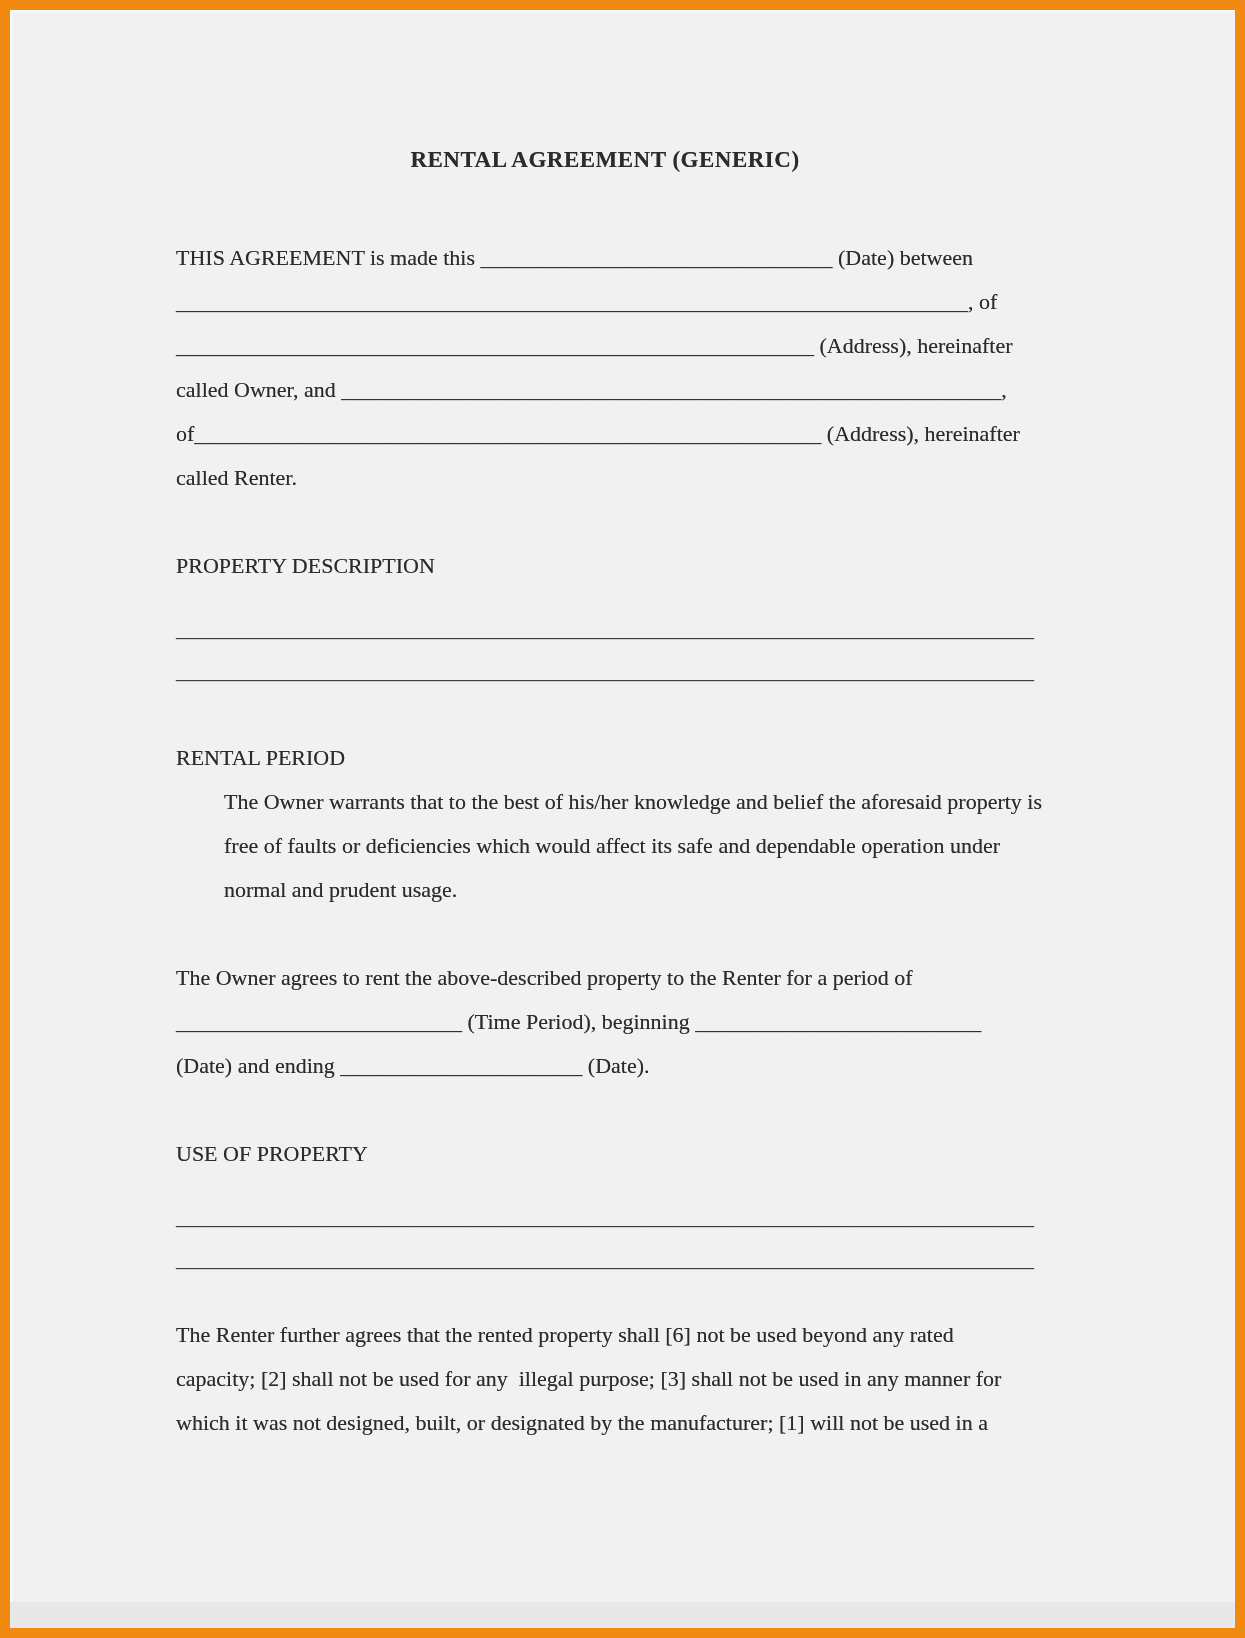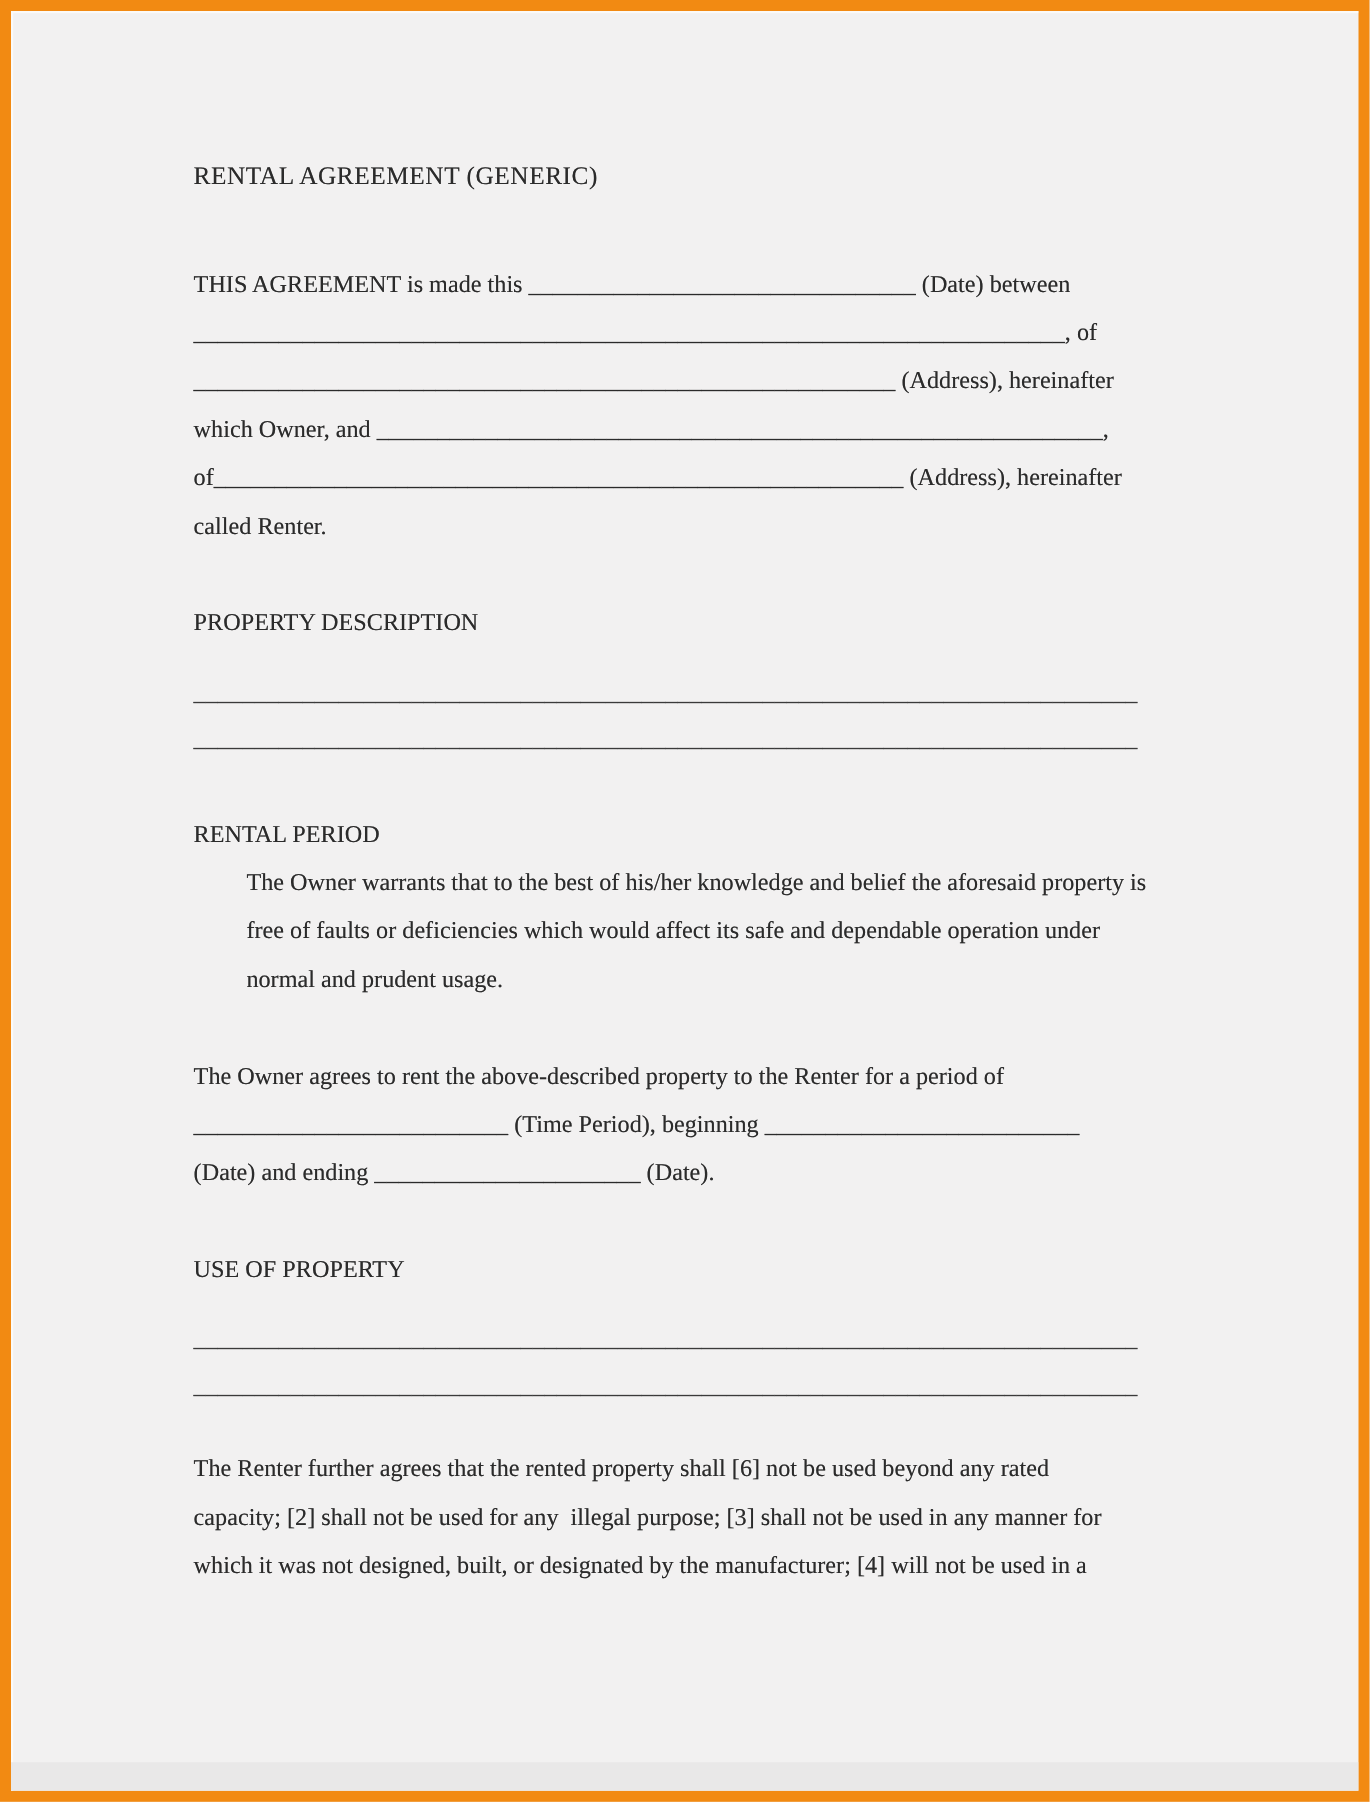--- a/index.html
+++ b/index.html
@@ -41,22 +41,23 @@
   }
   .line {
     height: 44px;
     line-height: 44px;
     font-size: 22px;
     white-space: pre;
   }
   .block + .block { margin-top: 44px; }
   .title {
     font-size: 23px;
-    font-weight: normal;
+    font-weight: bold;
     width: 858px;
+    text-align: center;
     height: 44px;
     line-height: 44px;
     white-space: pre;
     letter-spacing: 0.5px;
   }
   .heading { font-size: 22px; height: 44px; line-height: 44px; white-space: pre; }
   .blank-lines .line { height: 42px; line-height: 42px; color: #3a3a3a; }
   .title + .paragraph { margin-top: 54px; }
   .heading + .paragraph { margin-top: 0; margin-left: 48px; }
   .heading + .blank-lines { margin-top: 20px; }
@@ -73,21 +74,21 @@
 </head>
 <body>
 
 <div class="sheet">
   <div class="content" id="content">
       <div class="block title">RENTAL AGREEMENT (GENERIC)</div>
       <div class="block paragraph">
         <div class="line">THIS AGREEMENT is made this ________________________________ (Date) between</div>
         <div class="line">________________________________________________________________________, of</div>
         <div class="line">__________________________________________________________ (Address), hereinafter</div>
-        <div class="line">which Owner, and ____________________________________________________________,</div>
+        <div class="line">called Owner, and ____________________________________________________________,</div>
         <div class="line">of_________________________________________________________ (Address), hereinafter</div>
         <div class="line">called Renter.</div>
       </div>
       <div class="block heading">PROPERTY DESCRIPTION</div>
       <div class="block blank-lines">
         <div class="line">______________________________________________________________________________</div>
         <div class="line">______________________________________________________________________________</div>
       </div>
       <div class="block heading">RENTAL PERIOD</div>
       <div class="block paragraph">
@@ -101,17 +102,17 @@
         <div class="line">(Date) and ending ______________________ (Date).</div>
       </div>
       <div class="block heading">USE OF PROPERTY</div>
       <div class="block blank-lines">
         <div class="line">______________________________________________________________________________</div>
         <div class="line">______________________________________________________________________________</div>
       </div>
       <div class="block paragraph">
         <div class="line">The Renter further agrees that the rented property shall [6] not be used beyond any rated</div>
         <div class="line">capacity; [2] shall not be used for any  illegal purpose; [3] shall not be used in any manner for</div>
-        <div class="line">which it was not designed, built, or designated by the manufacturer; [4] will not be used in a</div>
+        <div class="line">which it was not designed, built, or designated by the manufacturer; [1] will not be used in a</div>
       </div>
     </div>
   <div class="bottom-band"></div>
 </div>
 
 </body></html>

